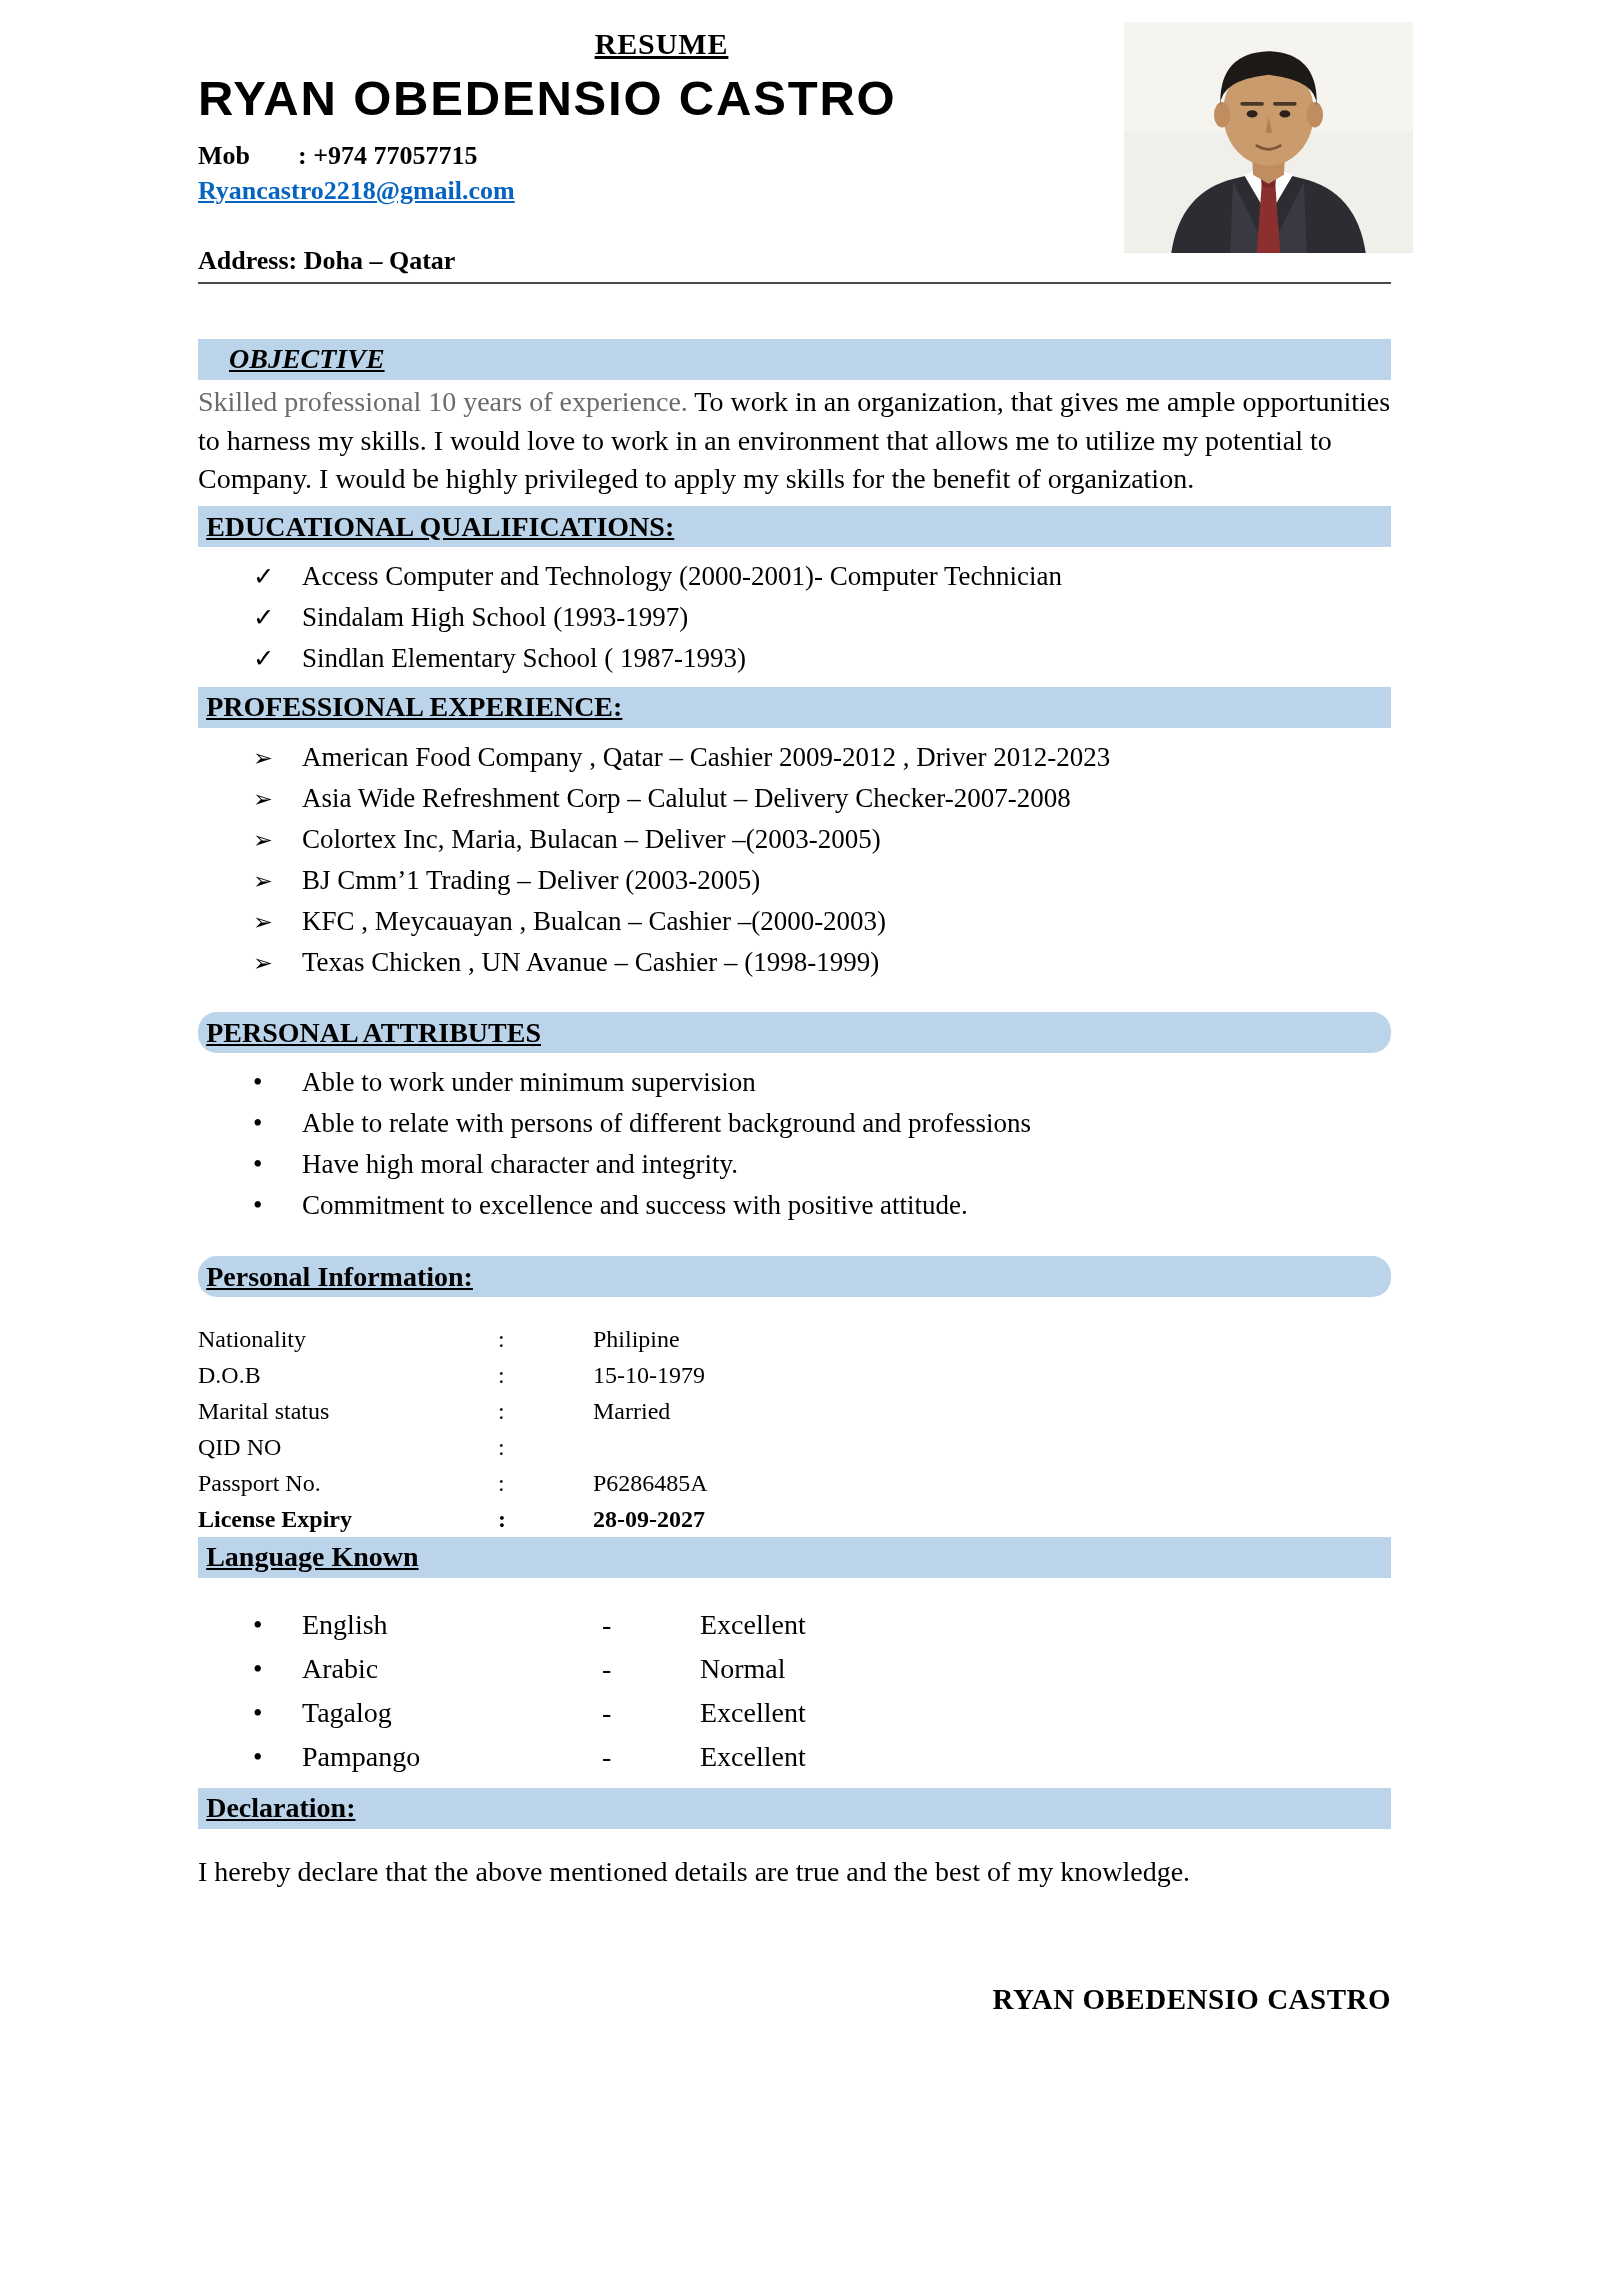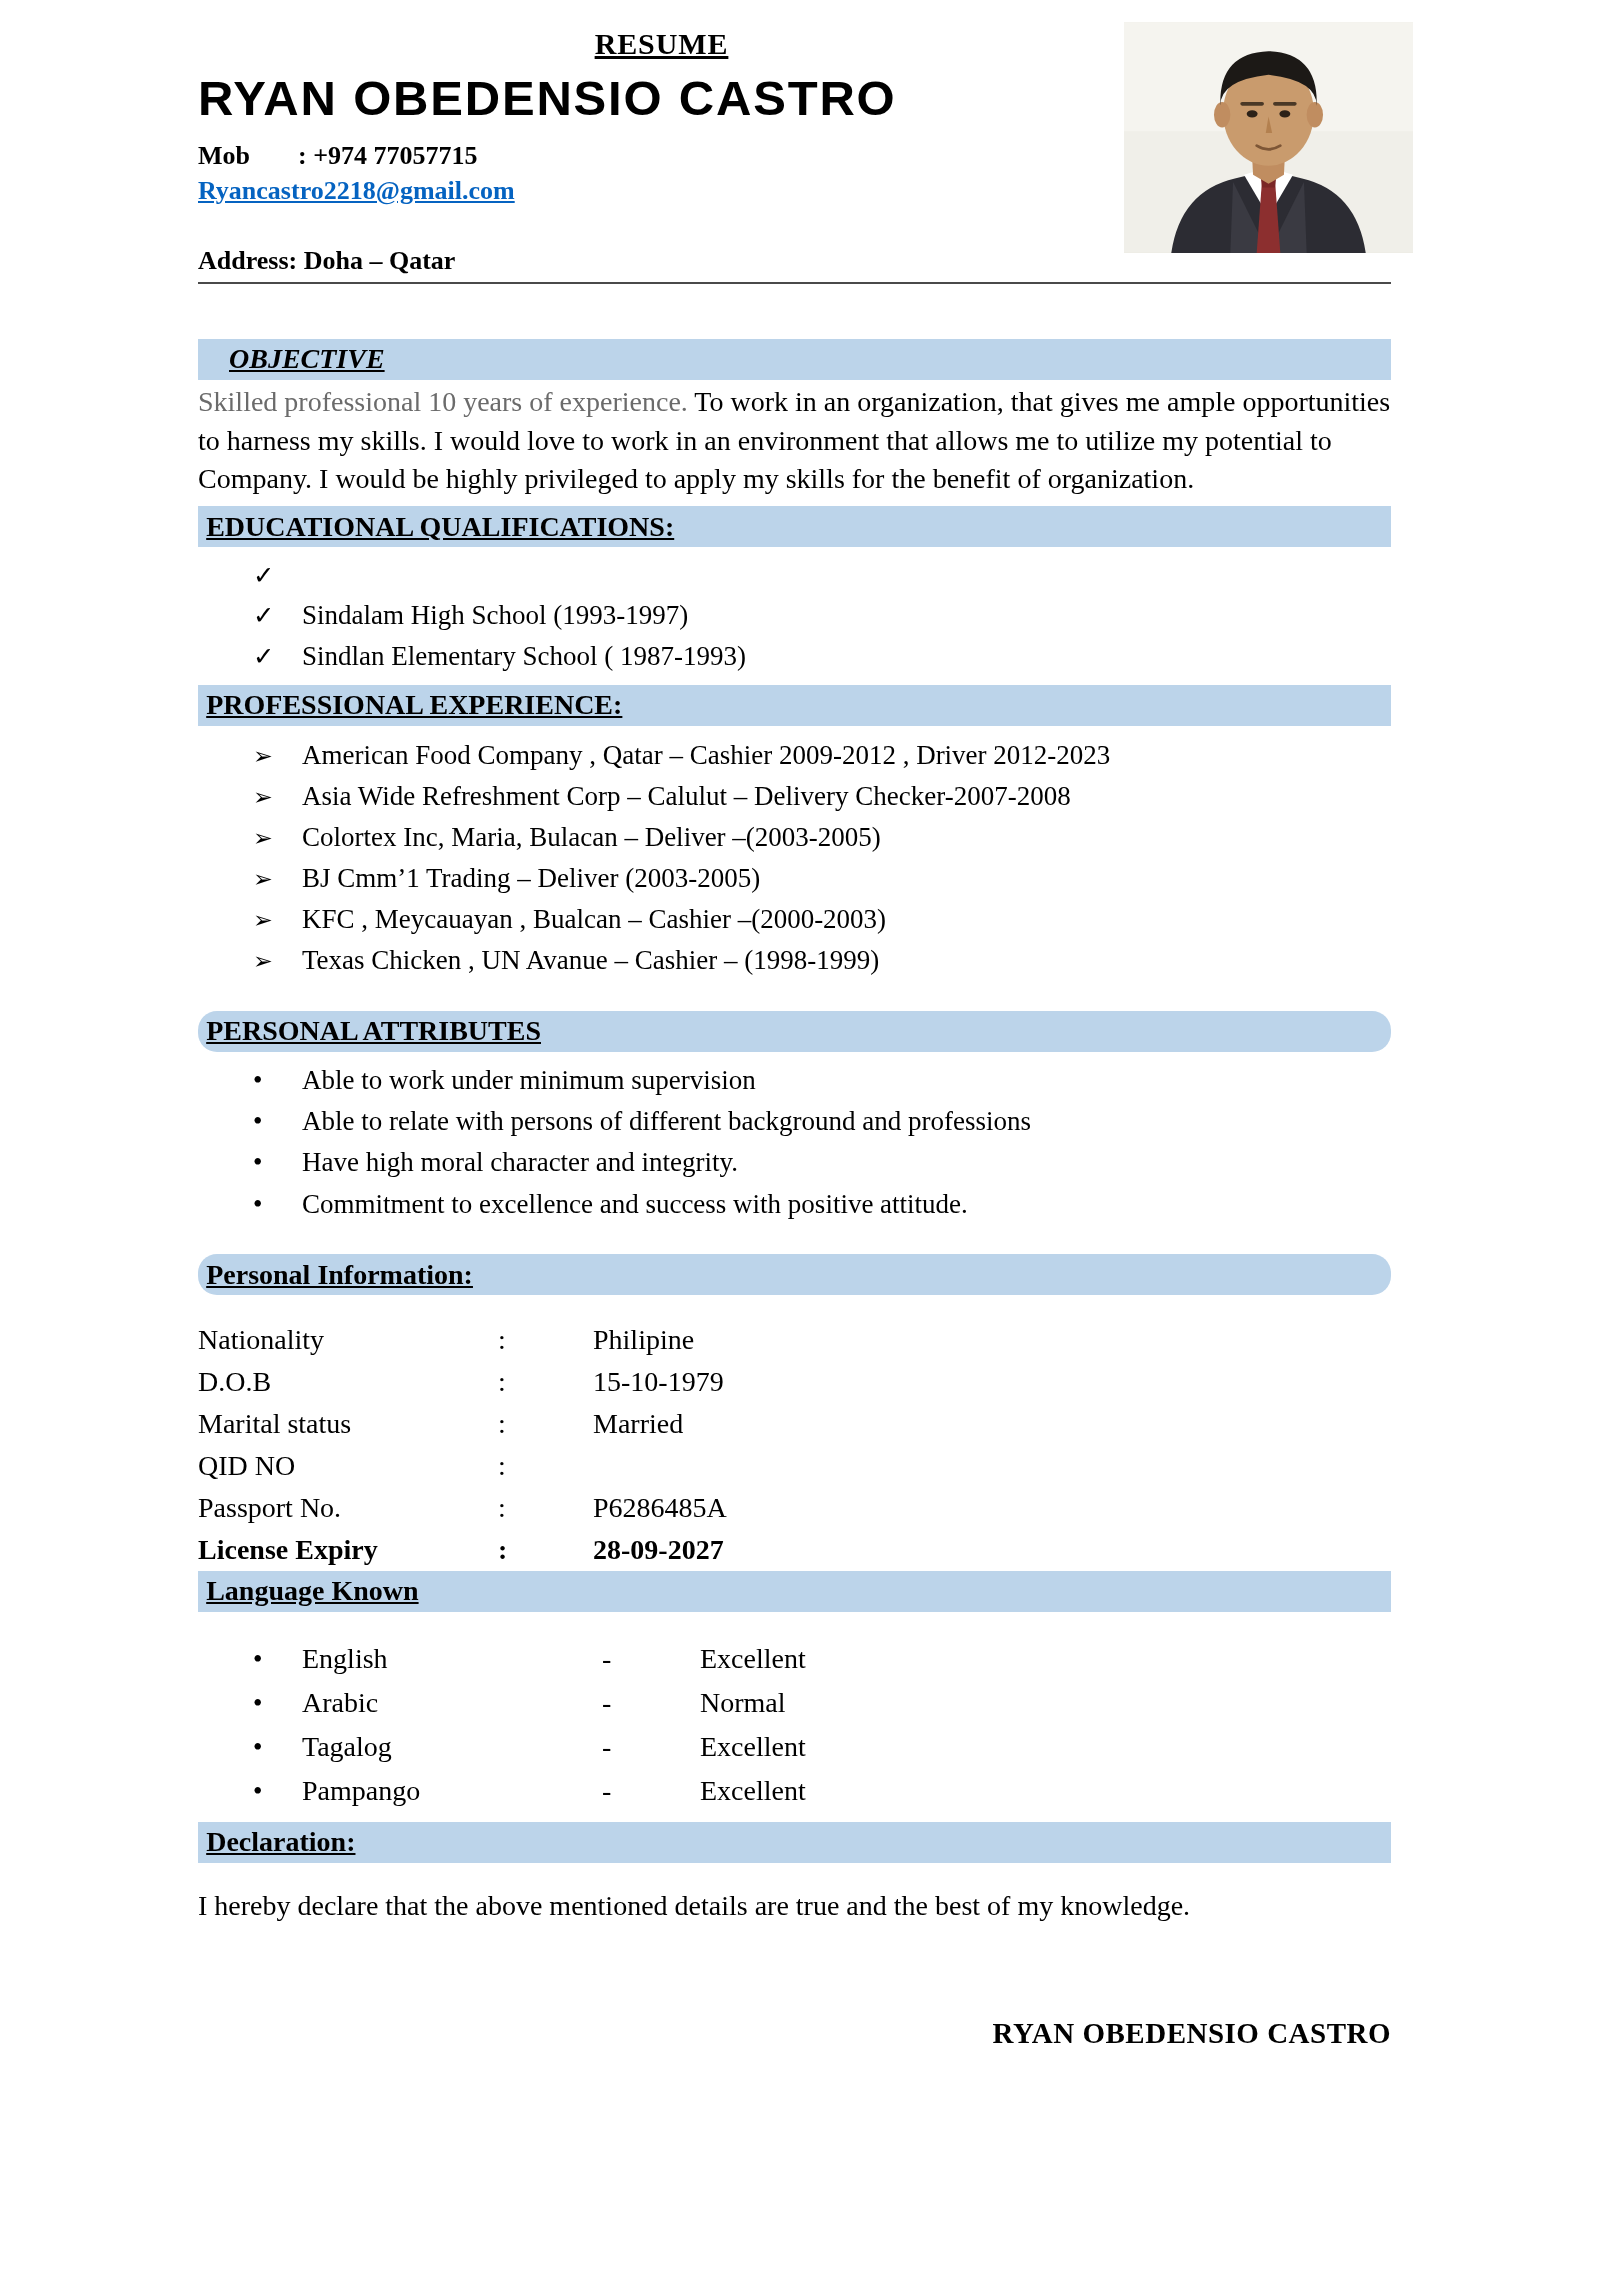--- a/index.html
+++ b/index.html
@@ -35,21 +35,21 @@
   
   ul.doc-list { list-style:none; padding:5.5px 0 3.6px 55px; }
   ul.doc-list li { display:flex; align-items:baseline; font-size:27px; line-height:1.25; margin:7.3px 0; }
   .marker { display:inline-block; width:49px; flex:0 0 49px; }
   .marker.check { font-size:25.5px; }
   .marker.arrow { font-size:23.6px; }
   .marker.bullet { font-size:27px; }
 
   
   .info-table { margin-top:23.6px; }
-  .info-row { display:grid; grid-template-columns:300px 95px 1fr; font-size:28px; line-height:1.5; }
+  .info-row { display:grid; grid-template-columns:300px 95px 1fr; font-size:24px; line-height:1.5; }
   .info-row.bold { font-weight:bold; }
 
   
   ul.lang-list { list-style:none; padding:25.5px 0 9px 55px; }
   ul.lang-list li { display:grid; grid-template-columns:49px 300px 98px 1fr; font-size:28px; line-height:1.55; align-items:baseline; }
 
   
   .declaration-text { margin-top:27px; font-size:28px; }
   .signature { margin-top:95px; text-align:right; font-size:29px; font-weight:bold; letter-spacing:0.5px; }
 </style>
@@ -108,20 +108,21 @@
       <span class="bar-title italic">OBJECTIVE</span>
     </div>
     <p class="body-text mt-4"><span class="lead-gray">Skilled professional 10 years of experience.</span><span> To work in an organization, that gives me ample opportunities to harness my skills. I would love to work in an environment that allows me to utilize my potential to Company. I would be highly privileged to apply my skills for the benefit of organization.</span></p>
 
     <div class="section-bar mt-8">
       <span class="bar-title">EDUCATIONAL QUALIFICATIONS:</span>
     </div>
     <ul class="doc-list">
       <li>
           <span class="marker check">✓</span>
+          <span>Access Computer and Technology (2000-2001)- Computer Technician</span>
         </li>
       <li>
           <span class="marker check">✓</span>
           <span>Sindalam High School (1993-1997)</span>
         </li>
       <li>
           <span class="marker check">✓</span>
           <span>Sindlan Elementary School ( 1987-1993)</span>
         </li>
     </ul>

